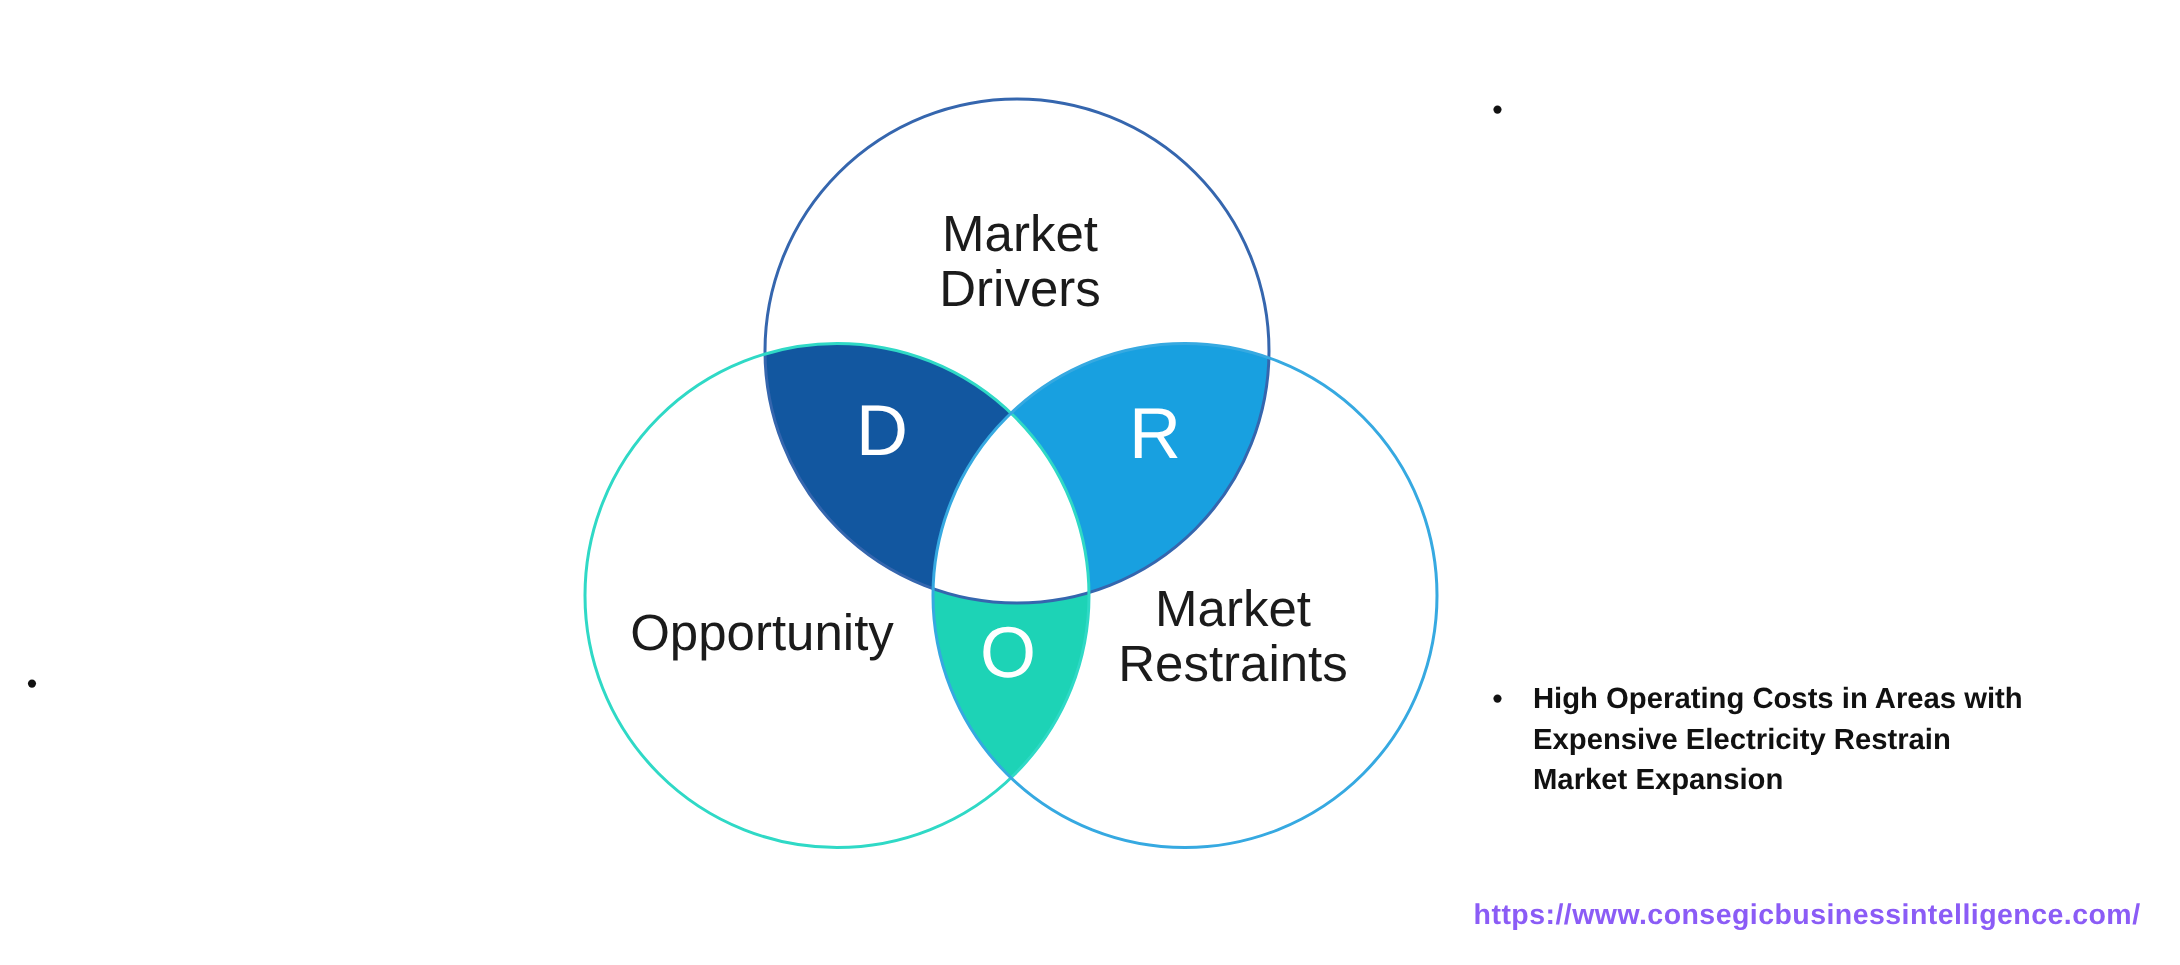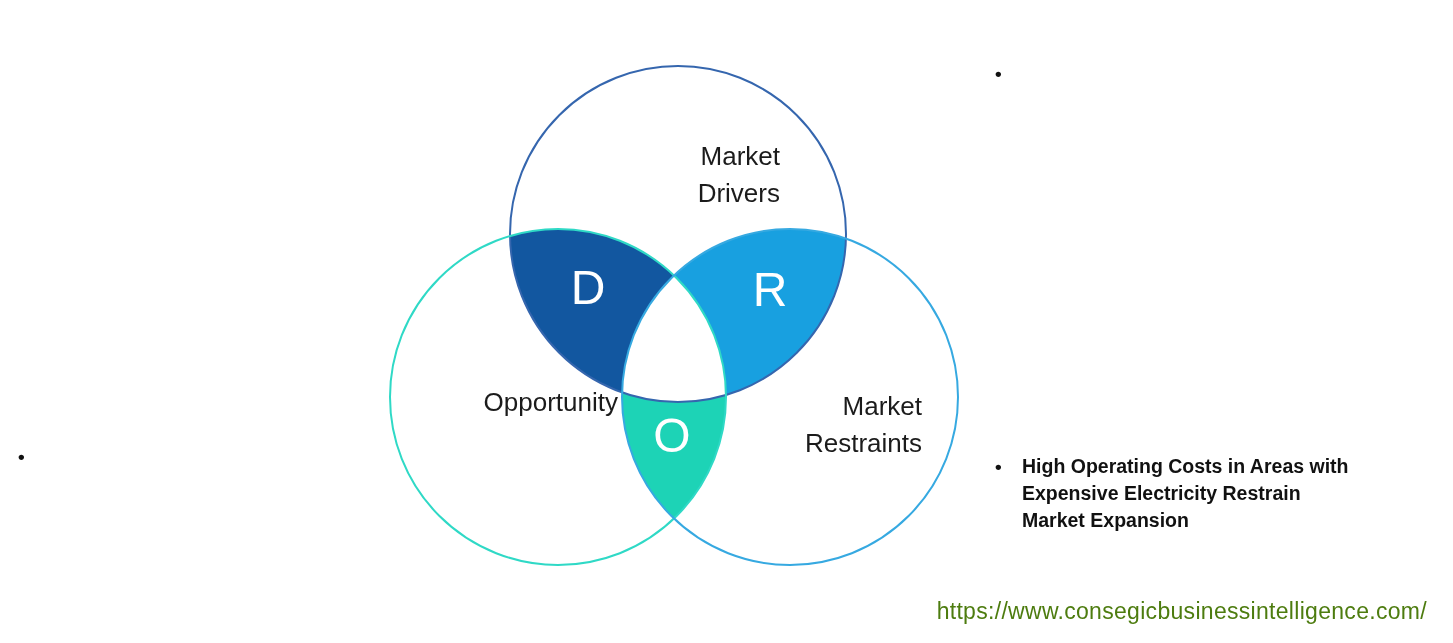--- a/index.html
+++ b/index.html
@@ -27,23 +27,23 @@
     width: 80px;
     text-align: center;
     color: #ffffff;
     font-size: 48px;
     line-height: 52px;
     font-weight: 400;
     user-select: none;
   }
   .circle-label {
     position: absolute;
-    text-align: right;
+    text-align: center;
     color: #1b1b1b;
-    font-size: 26px;
+    font-size: 34px;
     line-height: 37px;
     font-weight: 400;
     white-space: pre-line;
   }
   .bullet-item {
     position: absolute;
     display: flex;
     align-items: flex-start;
     color: #111111;
     font-size: 19.5px;
@@ -56,24 +56,24 @@
     font-size: 19px;
     line-height: 27px;
   }
   .bullet-text {
     white-space: pre-line;
   }
   .footer-url {
     position: absolute;
     right: 26px;
     top: 599px;
-    color: #4d7c0f;
-    font-size: 23px;
+    color: #8b5cf6;
+    font-size: 19px;
     line-height: 24px;
-    font-weight: 400;
+    font-weight: 700;
     letter-spacing: 0.3px;
     text-decoration: none;
   }
 </style>
 </head>
 <body>
 
 <div class="page">
 
   <svg class="venn-svg" viewBox="0 0 1453 643" aria-hidden="true">
@@ -108,21 +108,21 @@
     <circle cx="558" cy="397" r="168" fill="none" stroke-width="2" stroke="#2fd9c6"></circle>
     <circle cx="790" cy="397" r="168" fill="none" stroke-width="2" stroke="#36a9e1"></circle>
   </svg>
 
   <div class="overlap-letter" style="left:548px; top:262px;">D</div>
   <div class="overlap-letter" style="left:730px; top:264px;">R</div>
   <div class="overlap-letter" style="left:632px; top:410px;">O</div>
 
   <div class="circle-label" style="left:580px; top:138px; width:200px;">Market
 Drivers</div>
-  <div class="circle-label" style="left:398px; top:384px; width:220px;">Opportunity</div>
+  <div class="circle-label" style="left:398px; top:404px; width:220px;">Opportunity</div>
   <div class="circle-label" style="left:722px; top:388px; width:200px;">Market
 Restraints</div>
 
   <div class="bullet-item" style="left:995px; top:60px; width:440px;">
     <span class="bullet-marker">•</span>
   </div>
 
   <div class="bullet-item" style="left:18px; top:443px; width:380px;">
     <span class="bullet-marker">•</span>
   </div>

